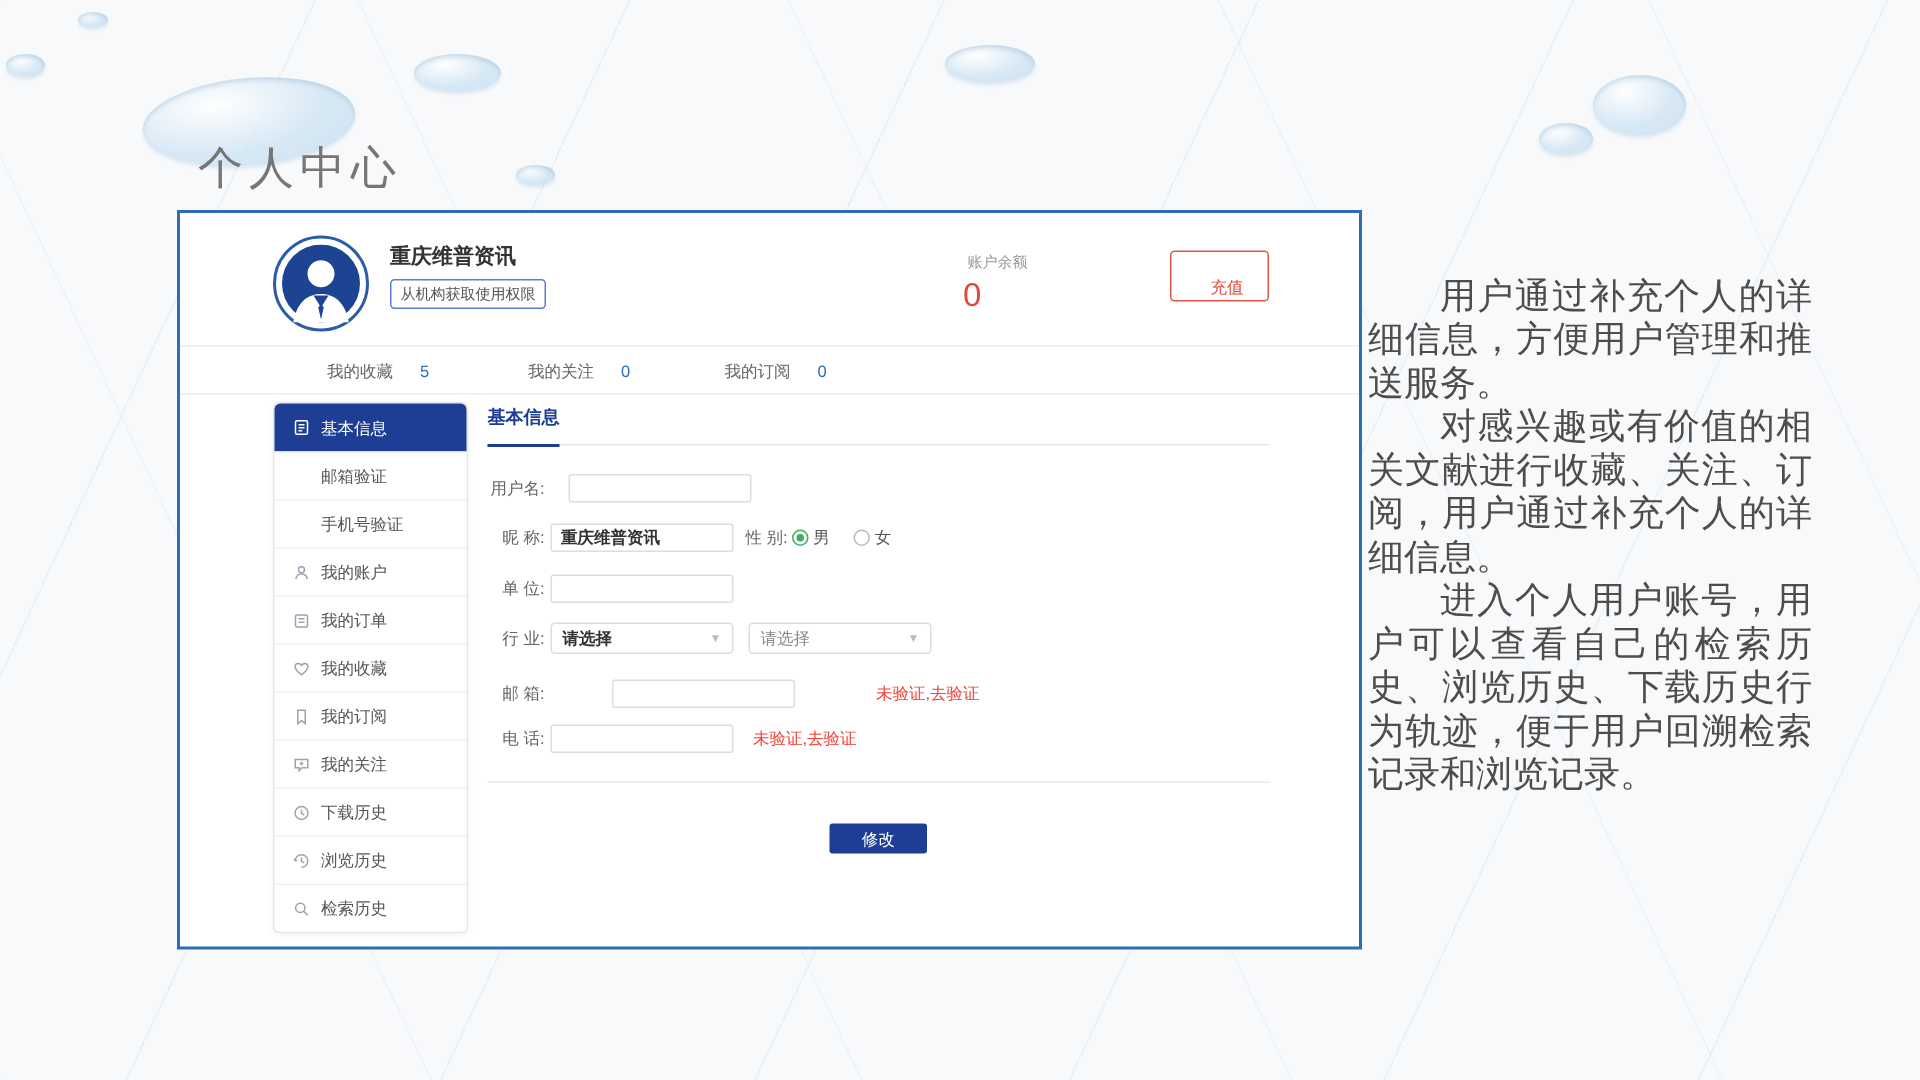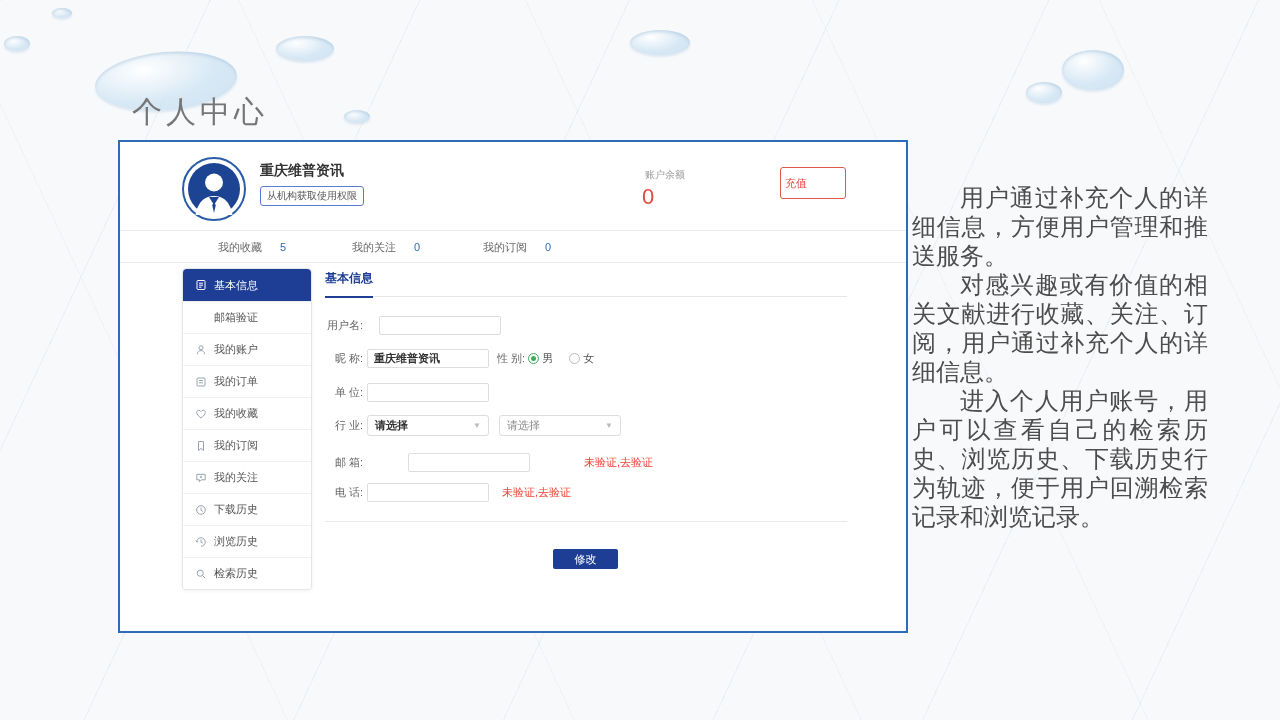--- a/index.html
+++ b/index.html
@@ -22,21 +22,21 @@
   .avatar{position:absolute;left:62px;top:15px;width:64px;height:64px;border-radius:50%;
           border:2px solid #2a5ca8;background:#fff;display:flex;align-items:center;justify-content:center;}
   .avatar svg{width:52px;height:52px;display:block;}
   .profile-name{position:absolute;left:140px;top:20px;font-size:14px;font-weight:bold;color:#333;}
   .org-btn{position:absolute;left:140px;top:44px;font-size:10px;color:#555;background:#fff;
            border:1px solid #5b7fd0;border-radius:3px;padding:2px 6px;cursor:pointer;}
   .balance-label{position:absolute;left:525px;top:26px;font-size:10px;color:#999;}
   .balance-value{position:absolute;left:522px;top:42px;font-size:22px;color:#e0493d;}
   .recharge-btn{position:absolute;left:660px;top:25px;width:66px;height:32px;background:#fff;
     border:1px solid #e0574a;border-radius:3px;color:#e0493d;font-size:11px;line-height:16px;
-    text-align:left;cursor:pointer;padding:4px;}
+    text-align:right;cursor:pointer;padding:16px;}
   .hdiv{position:absolute;left:0;right:0;height:1px;background:#ececec;}
   .stat{position:absolute;top:98px;font-size:11px;color:#666;cursor:pointer;}
   .stat .val{color:#2f6db5;margin-left:18px;}
 
   .side{position:absolute;left:62px;top:126px;width:130px;background:#fff;border:1px solid #e6e6e6;
         border-radius:4px;box-shadow:0 1px 4px rgba(0,0,0,.06);}
   .side-item{height:32px;display:flex;align-items:center;padding-left:12px;font-size:11px;color:#555;
              border-top:1px solid #f0f0f0;cursor:pointer;background:#fff;}
   .side-item:first-child{border-top:none;border-radius:4px 4px 0 0;}
   .side-item:last-child{border-radius:0 0 4px 4px;}
@@ -135,20 +135,23 @@
               <line x1="4" y1="4.2" x2="8" y2="4.2"></line>
               <line x1="4" y1="6.2" x2="8" y2="6.2"></line>
               <line x1="4" y1="8.2" x2="6.5" y2="8.2"></line>
             </svg>
           </span>
         <span>基本信息</span>
       </div>
       <div class="side-item sub">
         <span>邮箱验证</span>
       </div>
+      <div class="side-item sub">
+        <span>手机号验证</span>
+      </div>
       <div class="side-item">
         <span class="ic">
             <svg viewBox="0 0 12 12">
               <circle cx="6" cy="3.8" r="2"></circle>
               <path d="M2.3 10.2 C2.3 7.8 4 6.6 6 6.6 C8 6.6 9.7 7.8 9.7 10.2"></path>
             </svg>
           </span>
         <span>我的账户</span>
       </div>
       <div class="side-item">

